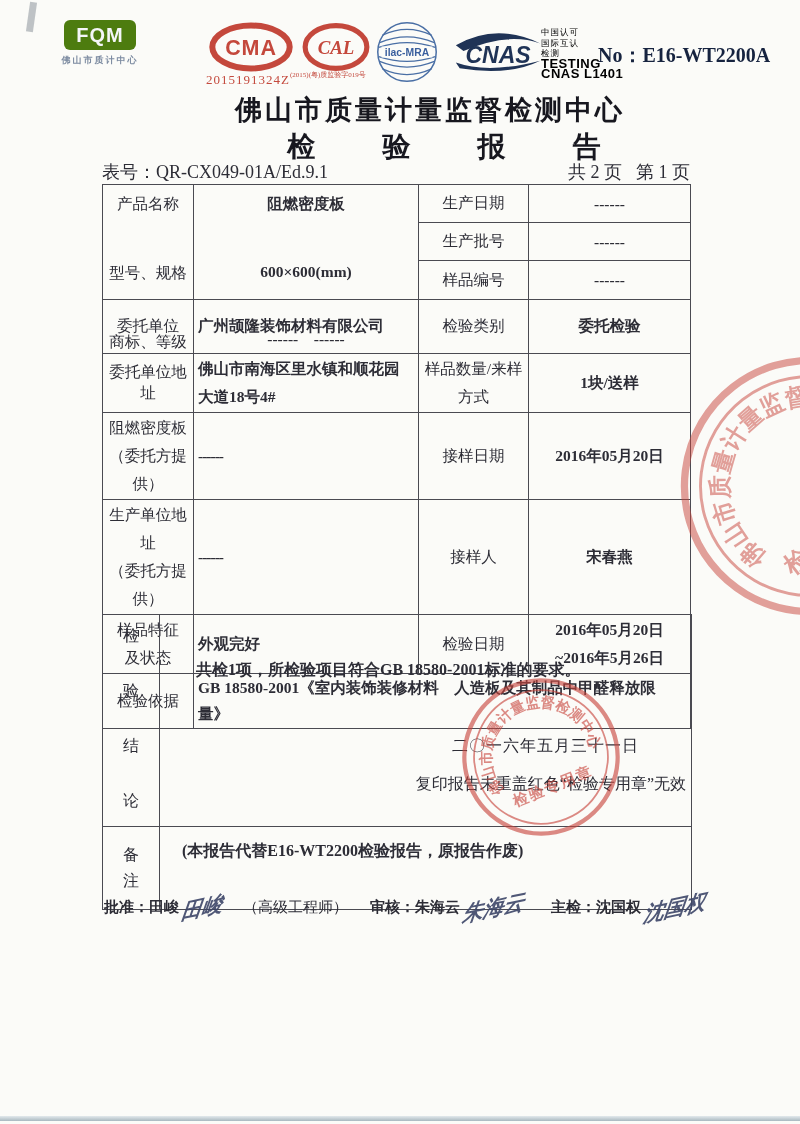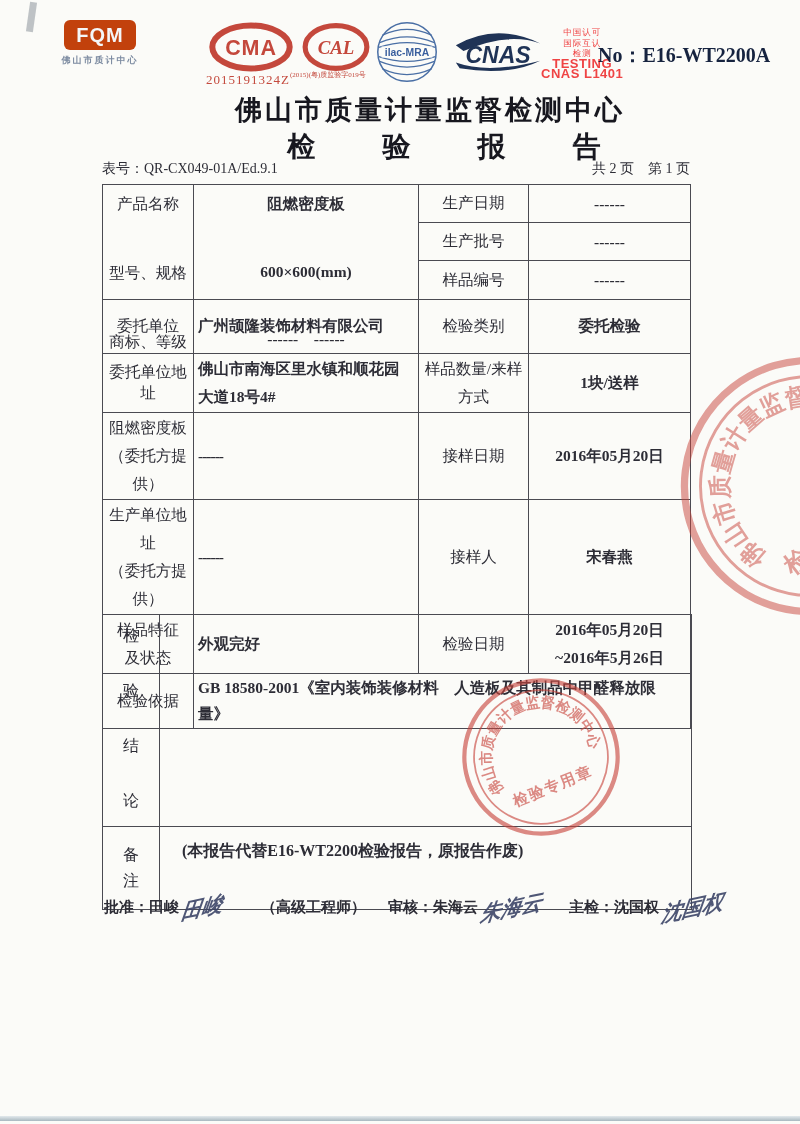--- a/index.html
+++ b/index.html
@@ -1,38 +1,38 @@
 <!DOCTYPE html>
 <html><head>
 <meta charset="utf-8">
 <style>
   html,body{margin:0;padding:0;background:#e8e8e6;}
   .sheet{position:relative;width:800px;height:1124px;margin:0 auto;overflow:hidden;
     background:#fbfbf8;font-family:"Liberation Serif","DejaVu Serif",serif;color:#2d2d36;}
   .abs{position:absolute;}
   
-  .fqm-box{position:absolute;left:64px;top:20px;width:72px;height:30px;background:#c2410c;
+  .fqm-box{position:absolute;left:64px;top:20px;width:72px;height:30px;background:#4d7c0f;
     border-radius:6px;color:#f4f6f8;font-family:"Liberation Sans",sans-serif;font-weight:bold;
     font-size:20px;text-align:center;line-height:30px;letter-spacing:1px;}
   .fqm-cap{position:absolute;left:44px;top:54px;width:112px;text-align:center;font-size:9px;
     letter-spacing:2px;color:#7b8aa0;font-weight:bold;}
   .logo-num{position:absolute;font-size:13px;color:#c44a3e;letter-spacing:1px;}
   .cal-num{position:absolute;font-size:7px;color:#c44a3e;letter-spacing:0;}
-  .cnas-txt{position:absolute;left:541px;top:27px;color:#ef4444;font-family:"Liberation Sans",sans-serif;text-align:center;}
+  .cnas-txt{position:absolute;left:541px;top:27px;color:#000000;font-family:"Liberation Sans",sans-serif;}
   .cnas-txt div{font-size:8.5px;line-height:10.5px;letter-spacing:1px;}
   .cnas-txt .en{font-size:13px;font-weight:bold;letter-spacing:0.5px;}
   .report-no{position:absolute;left:598px;top:42px;font-size:20px;font-weight:bold;color:#16233f;white-space:nowrap;text-align:right;}
   
   .title-org{position:absolute;left:160px;top:92px;width:540px;text-align:center;
     font-size:27px;font-weight:bold;letter-spacing:3px;color:#17171f;}
   .title-doc{position:absolute;left:160px;top:128px;width:540px;text-align:center;
     font-size:28px;font-weight:bold;color:#17171f;}
   .title-doc span{letter-spacing:2.4em;margin-right:-2.4em;margin-left:28px;}
   .meta{position:absolute;left:102px;top:160px;width:588px;display:flex;
-    justify-content:space-between;font-size:14px;}
+    justify-content:space-between;font-size:18px;}
   .meta .pg span{margin-left:14px;}
   
   table.main{position:absolute;left:102px;top:184px;width:588px;border-collapse:collapse;table-layout:fixed;}
   table.main td{border:1.6px solid #4a4a52;font-size:15.5px;padding:1px 4px;vertical-align:middle;}
   td.lab{text-align:center;}
   td.val{text-align:center;font-weight:600;}
   td.vleft{text-align:left;font-weight:600;padding-left:10px;}
   td.dash{text-align:left;font-weight:600;padding-left:10px;letter-spacing:-1px;}
   .stack{display:flex;flex-direction:column;justify-content:space-between;height:100%;gap:48px;}
   .small2{line-height:28px;}
@@ -49,21 +49,21 @@
   .concl-date{position:absolute;right:52px;top:122px;letter-spacing:1px;}
   .concl-note{position:absolute;right:5px;top:160px;}
   .rem-line{margin-left:22px;line-height:29px;font-weight:600;}
   .rem-line:first-child{margin-top:9px;}
   
   .signs{position:absolute;left:104px;top:898px;width:640px;display:flex;align-items:flex-start;
     font-size:15px;font-weight:600;white-space:nowrap;}
   .sig{display:inline-block;font-style:italic;font-weight:700;font-size:21px;color:#3d4668;
     transform:rotate(-12deg) skewX(-20deg);margin:-4px 4px 0 2px;opacity:.9;
     font-family:"DejaVu Serif",serif;}
-  .qualif{margin-left:34px;font-weight:700;}
+  .qualif{margin-left:16px;font-weight:400;}
   .grp{display:flex;align-items:flex-start;}
   .ml{margin-left:22px;}
   
   .stamp{position:absolute;pointer-events:none;}
   #stamp-main{left:452px;top:668px;width:178px;height:178px;transform:rotate(-22deg);opacity:.62;}
   #stamp-edge{left:664px;top:340px;width:292px;height:292px;transform:rotate(-38deg);opacity:.5;}
   .pagedge{position:absolute;left:0;top:1116px;width:800px;height:5px;
     background:linear-gradient(#e2e9ec,#a9b8c0);}
   .cornermark{position:absolute;left:28px;top:2px;width:7px;height:30px;background:#8d939a;
     opacity:.55;transform:rotate(8deg);}
@@ -217,20 +217,25 @@
     </table>
 
   <div class="bottom">
     <div class="brow">
       <div class="blabel concl-label">
         <span>检</span>
         <span>验</span>
         <span>结</span>
         <span>论</span>
       </div>
+      <div class="bcontent" style="height:186px">
+        <div class="concl-text">共检1项，所检验项目符合GB 18580-2001标准的要求。</div>
+        <div class="concl-date">二〇一六年五月三十一日</div>
+        <div class="concl-note">复印报告未重盖红色“检验专用章”无效</div>
+      </div>
     </div>
     <div class="brow">
       <div class="blabel rem-label">
         <span>备</span>
         <span>注</span>
       </div>
       <div class="bcontent" style="height:82px">
         <div class="rem-line">(本报告代替E16-WT2200检验报告，原报告作废)</div>
       </div>
     </div>

